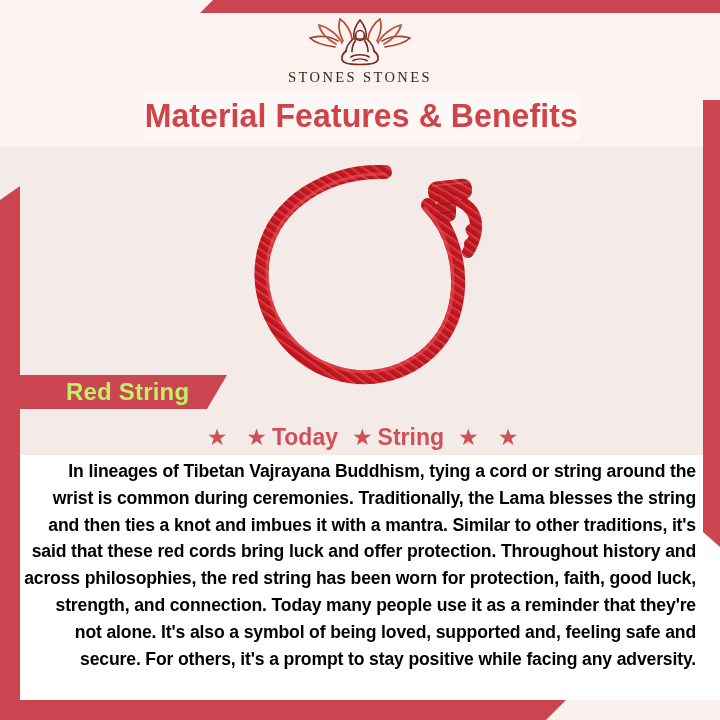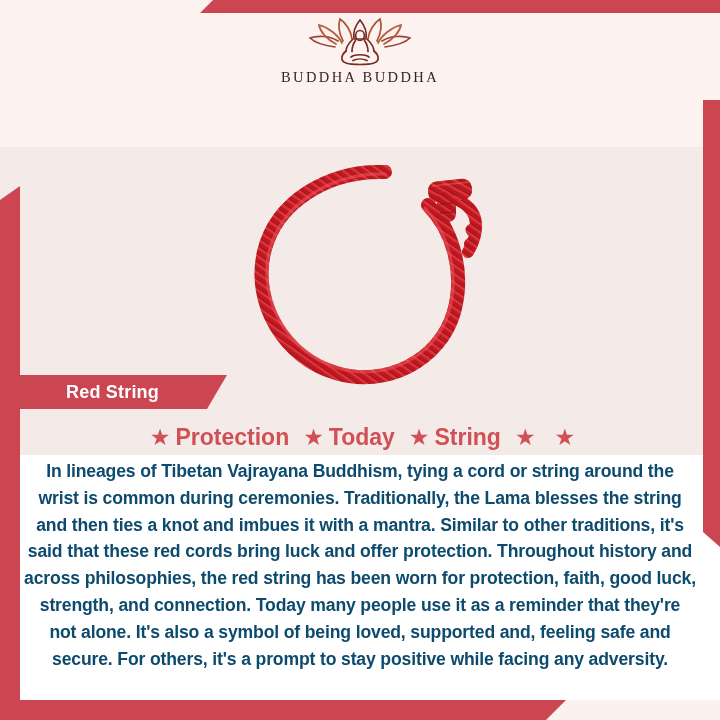--- a/index.html
+++ b/index.html
@@ -88,21 +88,21 @@
   .photo svg{display:block;width:266px;height:228px;}
 
   
   .label-banner{
     position:absolute;left:20px;top:375px;width:207px;height:34px;
     background:#cc4652;
     clip-path:polygon(0 0,100% 0,calc(100% - 20px) 100%,0 100%);
     display:flex;align-items:center;
   }
   .label-banner .label-text{
-    color:#ffffff;font-size:18px;font-weight:bold;
+    color:#bef264;font-size:24px;font-weight:bold;
     margin-left:46px;letter-spacing:.2px;white-space:nowrap;
   }
 
   
   .keyword-row{
     position:absolute;left:20px;top:421px;width:690px;height:32px;
     display:flex;align-items:center;justify-content:center;
     gap:0;
   }
   .keyword{
@@ -111,23 +111,23 @@
     margin-right:14px;
   }
   .keyword:last-child{margin-right:0;}
   .keyword .star{
     font-size:23px;line-height:1;color:#d15055;margin-right:5px;
   }
 
   
   .body-copy{
     position:absolute;left:24px;top:458px;width:672px;
-    color:#0c4a6e;font-size:17.6px;line-height:26.8px;
+    color:#000000;font-size:17.6px;line-height:26.8px;
     font-weight:bold;letter-spacing:-.15px;
-    text-align:center;
+    text-align:right;
   }
   .body-copy p{margin:0;}
 </style>
 </head>
 <body>
 
 <div id="page">
 
   <div class="bg-upper"></div>
   <div class="bg-mid"></div>
@@ -165,23 +165,26 @@
 
           <path d="M50.5 24.5 C48 28 47 32 47 35.5" stroke="#7a2a23"></path>
           <path d="M59.5 24.5 C62 28 63 32 63 35.5" stroke="#7a2a23"></path>
 
           <path d="M41 35 C36 39 35 45 41 47 C47 49 63 49 69 47 C75 45 74 39 69 35" stroke="#7a2a23"></path>
           <path d="M46 41 C50 38 60 38 64 41" stroke="#7a2a23"></path>
           <path d="M48 44.5 C52 42.5 58 42.5 62 44.5" stroke="#7a2a23"></path>
         </g>
       </svg>
     </span>
-    <span class="logo-word">BUDDHA BUDDHA</span>
-  </div>
-
+    <span class="logo-word">STONES STONES</span>
+  </div>
+
+  <div class="title-band">
+    <span class="title-text">Material Features &amp; Benefits</span>
+  </div>
 
   <div class="photo">
     <svg viewBox="0 0 266 228" xmlns="http://www.w3.org/2000/svg">
       <defs>
         <linearGradient id="cordgrad" x1="0" y1="0" x2="0" y2="1">
           <stop offset="0%" stop-color="#ec3a40"></stop>
           <stop offset="45%" stop-color="#d8202a"></stop>
           <stop offset="100%" stop-color="#a3121a"></stop>
         </linearGradient>
         <pattern id="braid" width="7" height="7" patternUnits="userSpaceOnUse" patternTransform="rotate(35)">
@@ -216,21 +219,20 @@
     </svg>
   </div>
 
   <div class="label-banner">
     <span class="label-text">Red String</span>
   </div>
 
   <div class="keyword-row">
     <span class="keyword">
       <span class="star">★</span>
-      <span>Protection</span>
     </span>
     <span class="keyword">
       <span class="star">★</span>
       <span>Today</span>
     </span>
     <span class="keyword">
       <span class="star">★</span>
       <span>String</span>
     </span>
     <span class="keyword">

